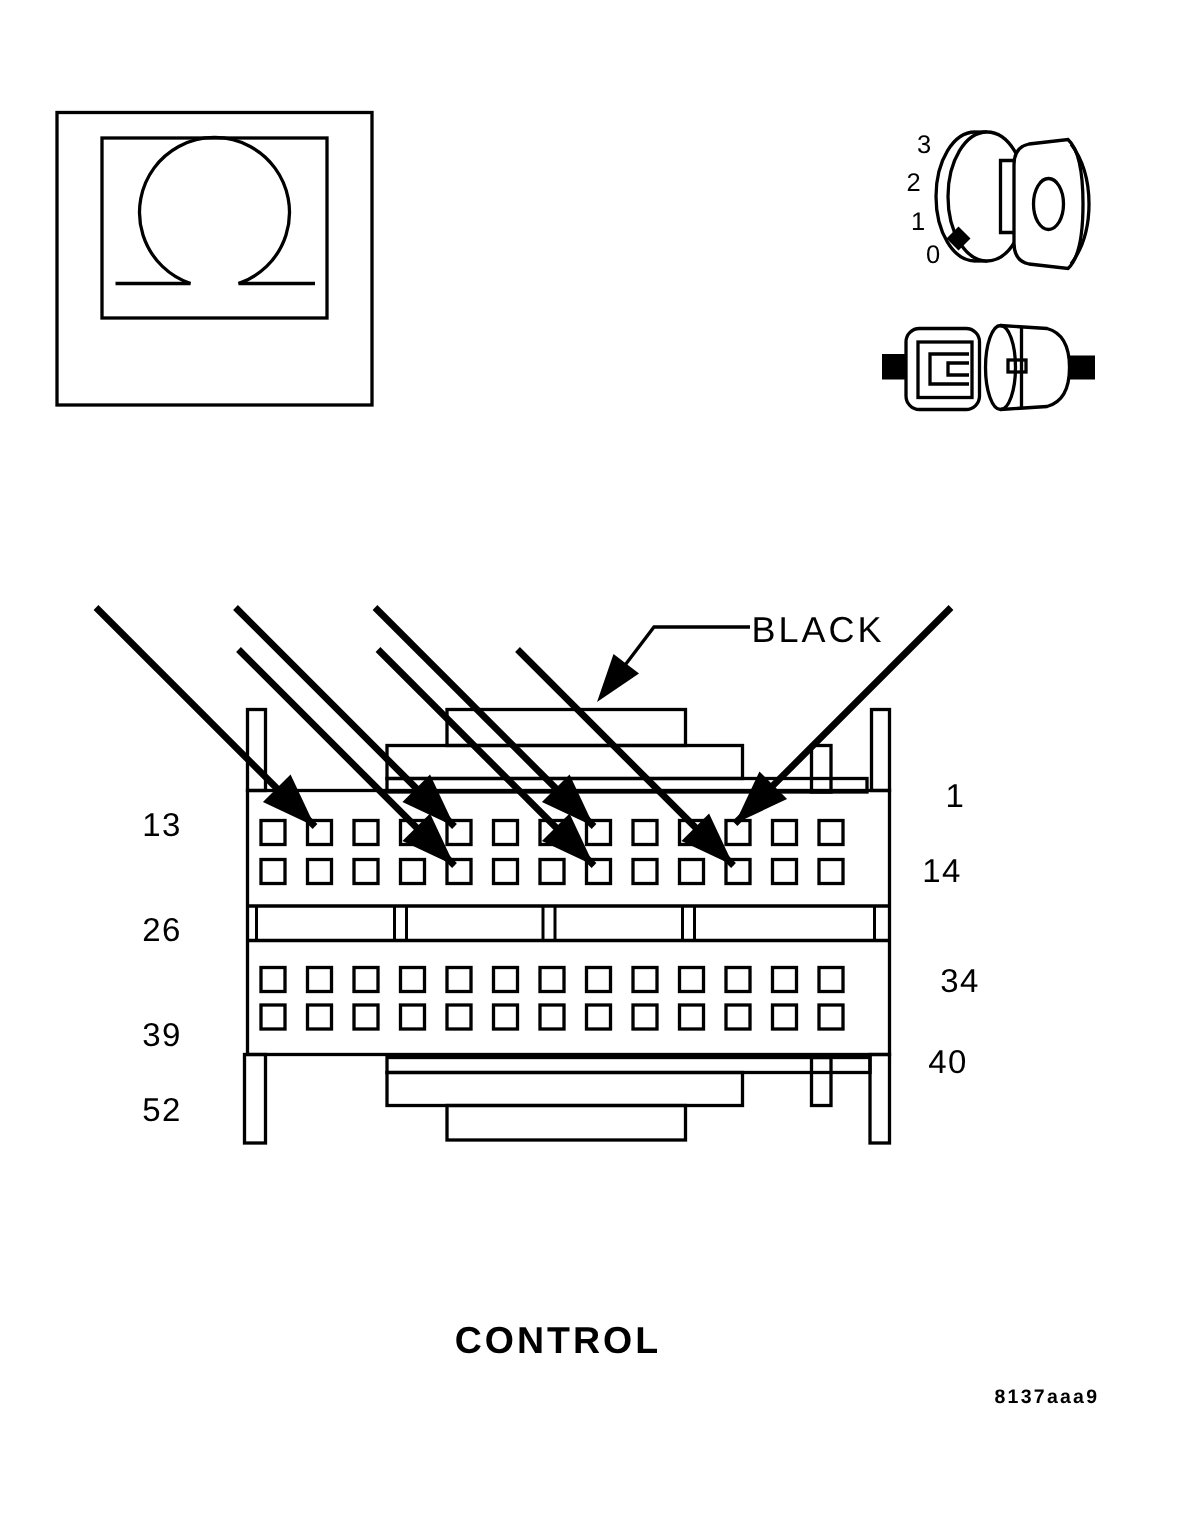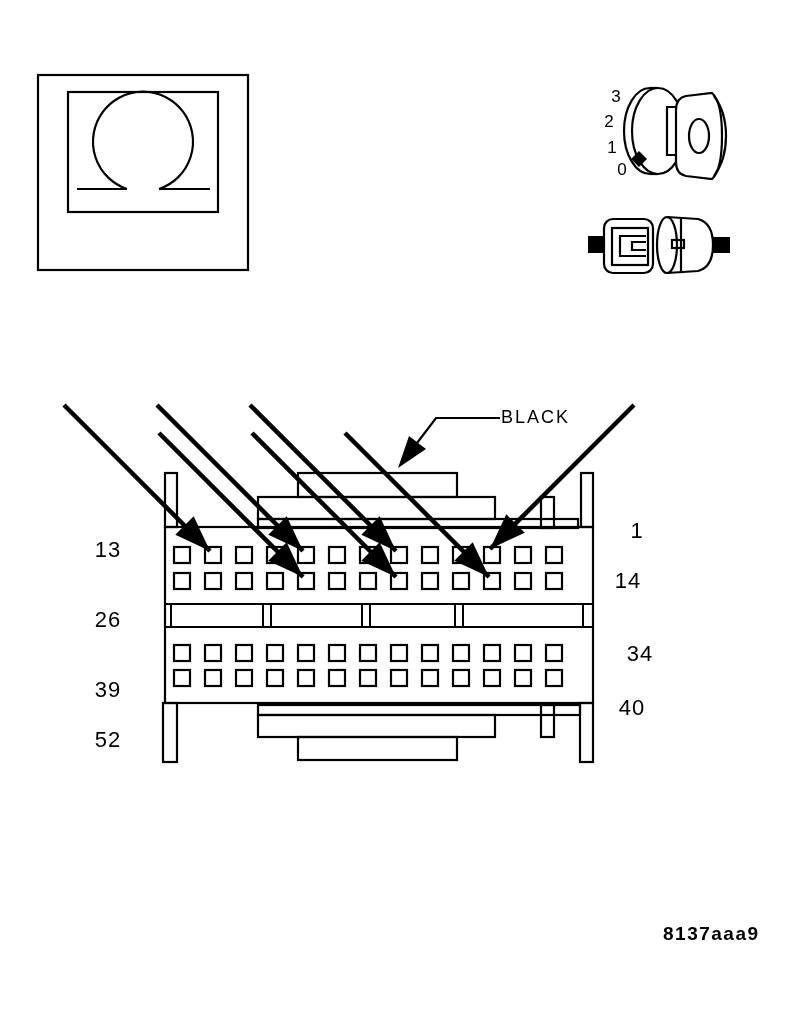--- a/index.html
+++ b/index.html
@@ -8,27 +8,27 @@
   #art{position:absolute;left:0;top:0;}
   #art *{fill:none;stroke:#000;stroke-width:2.2;}
   #art .fillb{fill:#000;stroke:none;}
   #art .wfill{fill:#fff;stroke:#000;}
   #art .erase{fill:#fff;stroke:none;}
   #art .thick{stroke-width:4.5;}
   #art .thin{stroke-width:2;}
   .lbl{position:absolute;transform:translate(-50%,-50%);font-size:22px;
        letter-spacing:1px;white-space:pre;}
   .dialnum{font-size:17px;letter-spacing:0;}
-  .black-lbl{position:absolute;left:501px;top:407px;font-size:18px;
+  .black-lbl{position:absolute;left:501px;top:407px;font-size:24px;
        letter-spacing:2px;}
   .title{position:absolute;left:372px;top:812px;transform:translateX(-50%);
        text-align:center;font-weight:bold;font-size:25px;line-height:33px;
        letter-spacing:2px;white-space:pre;}
   .figid{position:absolute;left:663px;top:923px;font-weight:bold;
-       font-size:19px;letter-spacing:1.5px;}
+       font-size:13px;letter-spacing:1.5px;}
 </style>
 </head>
 <body>
 
 <div id="page">
 
   <svg id="art" width="787" height="1013" viewBox="0 0 787 1013">
 
     <g>
       <rect x="38" y="75" width="210" height="195" stroke-width="2.6"></rect>
@@ -175,17 +175,18 @@
   <div class="lbl" style="left:108px;top:550px">13</div>
   <div class="lbl" style="left:108px;top:620px">26</div>
   <div class="lbl" style="left:108px;top:690px">39</div>
   <div class="lbl" style="left:108px;top:740px">52</div>
   <div class="lbl" style="left:637px;top:531px">1</div>
   <div class="lbl" style="left:628px;top:581px">14</div>
   <div class="lbl" style="left:640px;top:654px">34</div>
   <div class="lbl" style="left:632px;top:708px">40</div>
 
   <div class="title">
+    <div>CONTROL</div>
     
   </div>
 
   <div class="figid">8137aaa9</div>
 </div>
 
 </body></html>

